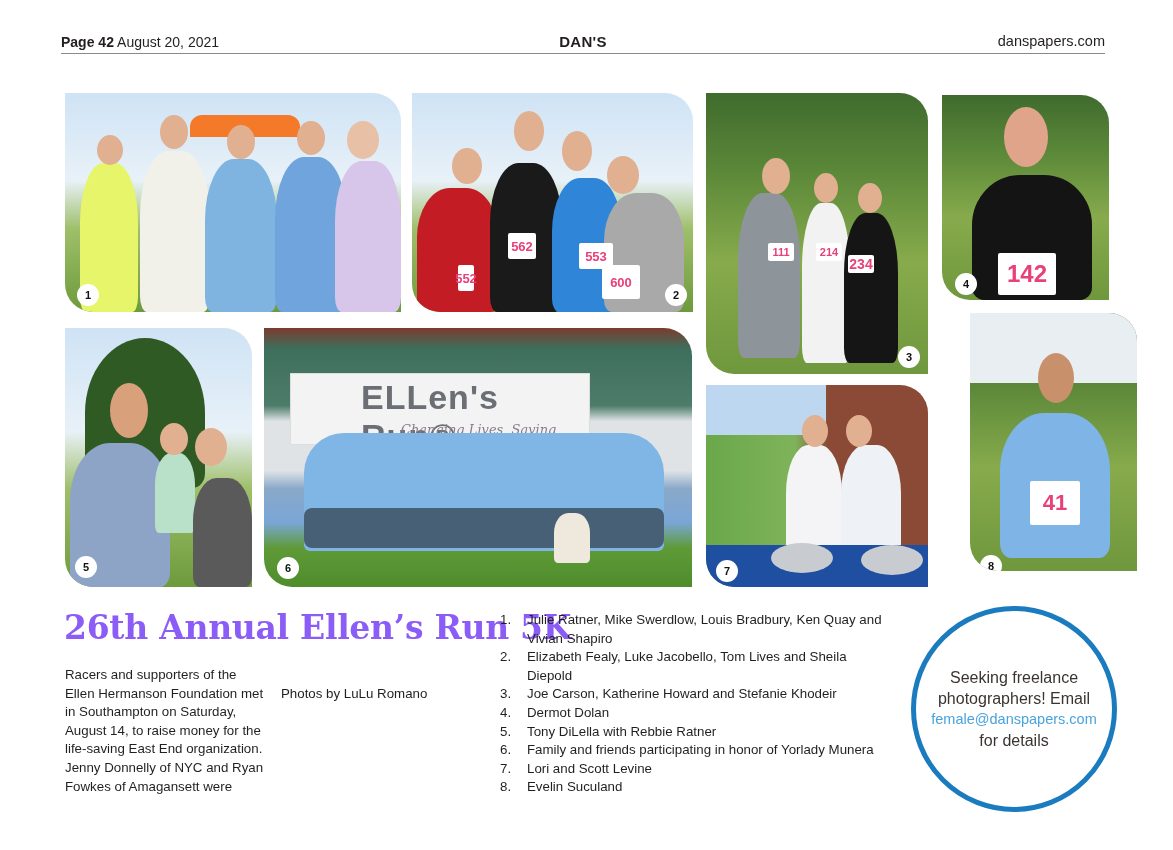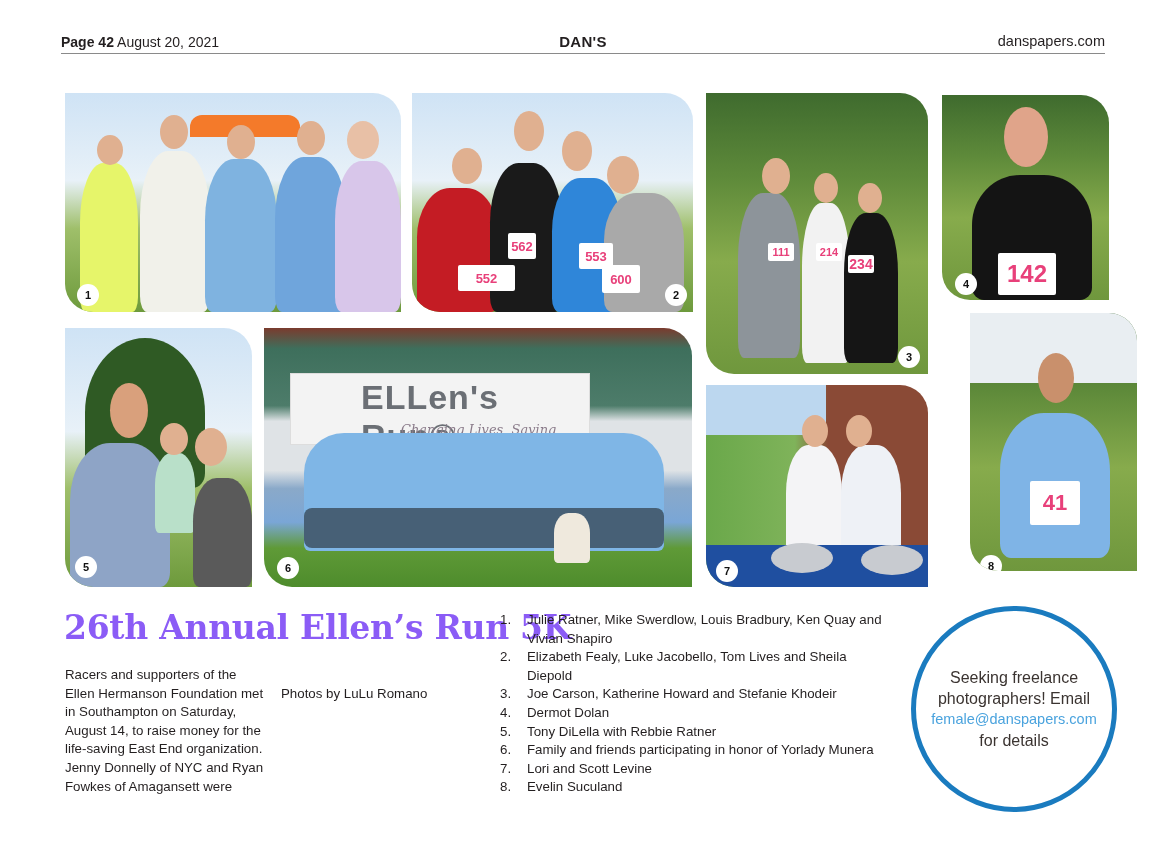--- a/index.html
+++ b/index.html
@@ -73,24 +73,24 @@
 <div class="photo" style="left:412px;top:93px;width:281px;height:219px;">
   <div class="scene sky"></div>
   <div class="person" style="left:5px;top:95px;width:82px;height:124px;background:#c41c24;"></div>
   <div class="head" style="left:40px;top:55px;width:30px;height:36px;"></div>
   <div class="person" style="left:78px;top:70px;width:72px;height:149px;background:#1a1a1a;"></div>
   <div class="head" style="left:102px;top:18px;width:30px;height:40px;"></div>
   <div class="person" style="left:140px;top:85px;width:70px;height:134px;background:#2f86d9;"></div>
   <div class="head" style="left:150px;top:38px;width:30px;height:40px;"></div>
   <div class="person" style="left:192px;top:100px;width:80px;height:119px;background:#a9a9a9;"></div>
   <div class="head" style="left:195px;top:63px;width:32px;height:38px;"></div>
-  <div class="bib" style="left:46px;top:172px;width:57px;height:26px;">552</div>
+  <div class="bib" style="left:46px;top:172px;width:16px;height:26px;">552</div>
   <div class="bib" style="left:96px;top:140px;width:28px;height:26px;">562</div>
   <div class="bib" style="left:143px;top:150px;width:34px;height:26px;margin-left:24px;">553</div>
-  <div class="bib" style="left:190px;top:172px;width:38px;height:28px;">600</div>
+  <div class="bib" style="left:190px;top:172px;width:38px;height:34px;">600</div>
   <div class="badge" style="left:253px;top:191px;">2</div>
 </div>
 
 <div class="photo" style="left:706px;top:93px;width:222px;height:281px;">
   <div class="scene park"></div>
   <div class="person" style="left:32px;top:100px;width:62px;height:165px;background:#8d949a;"></div>
   <div class="head" style="left:56px;top:65px;width:28px;height:36px;"></div>
   <div class="person" style="left:96px;top:110px;width:48px;height:160px;background:#f2f2f2;"></div>
   <div class="head" style="left:108px;top:80px;width:24px;height:30px;"></div>
   <div class="person" style="left:138px;top:120px;width:54px;height:150px;background:#151515;"></div>

